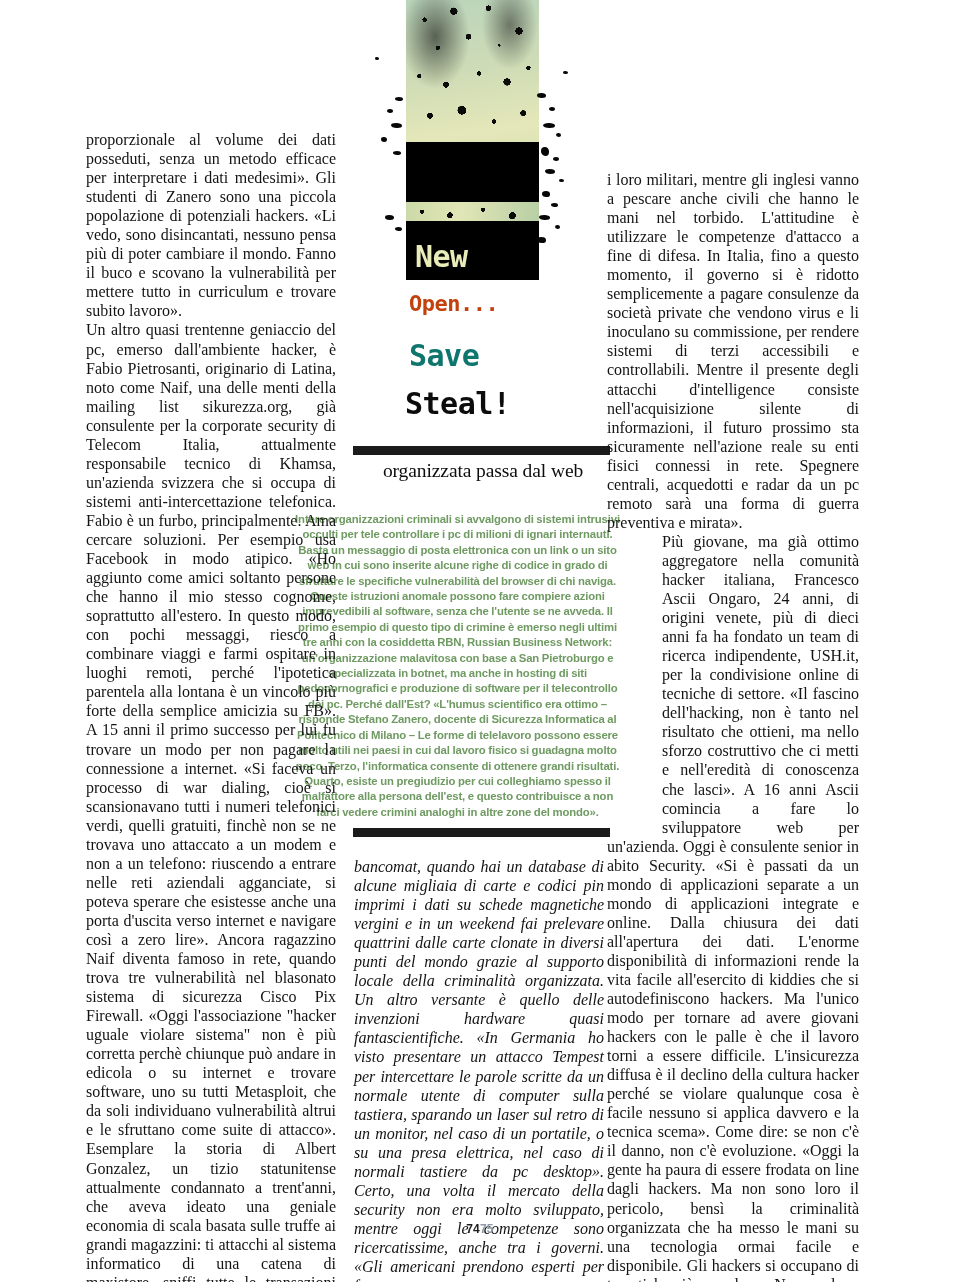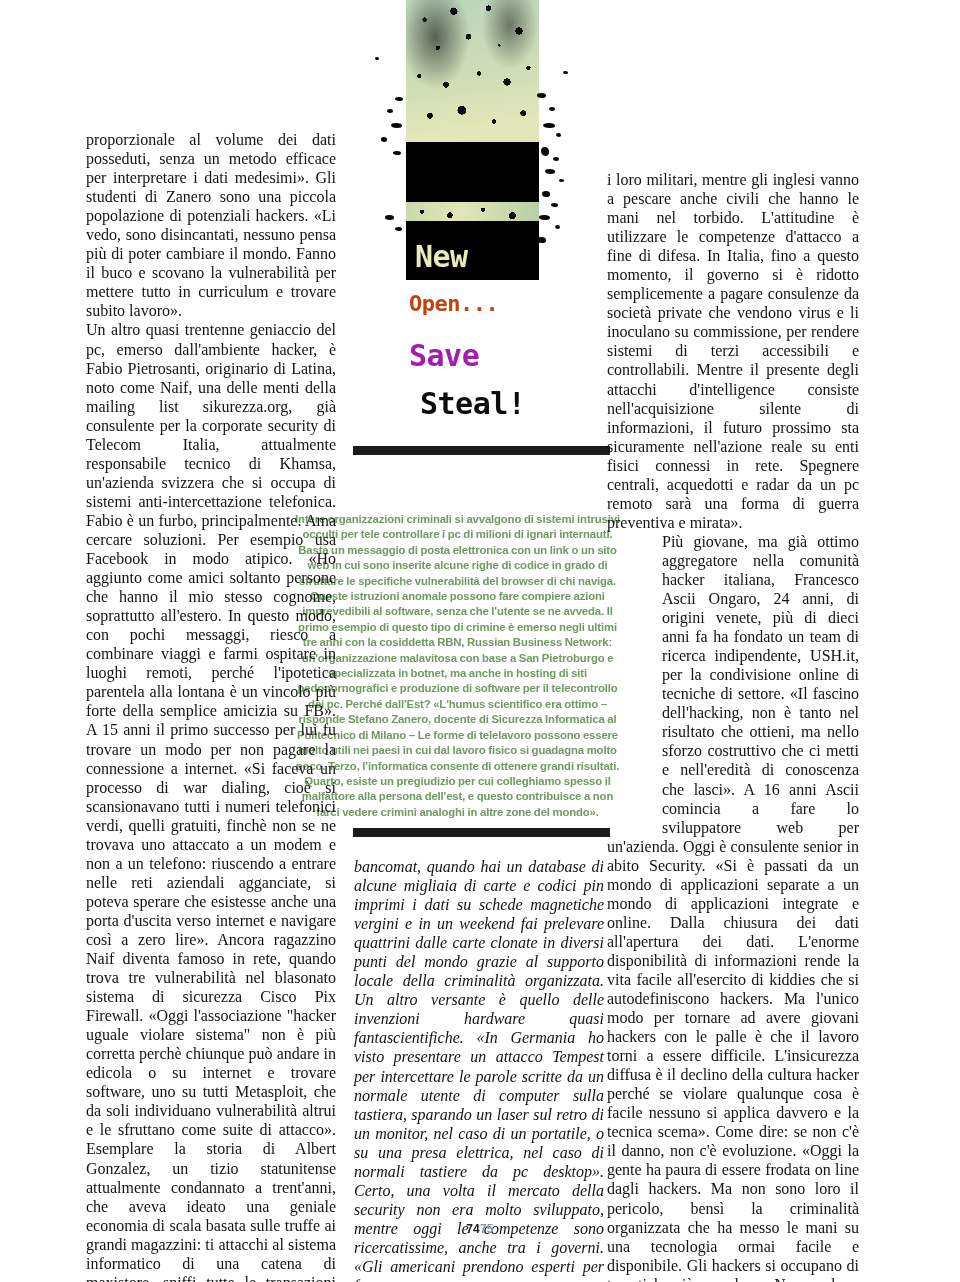--- a/index.html
+++ b/index.html
@@ -92,22 +92,22 @@
     font-family:"DejaVu Sans Mono", monospace;
     font-weight:700;
     letter-spacing:-0.5px;
     line-height:1;
   }
   .word-new{
     left:64px;top:245px;font-size:30px;color:#e8ecb8;
     -webkit-text-stroke:0px;
   }
   .word-open{left:58px;top:296px;font-size:22px;color:#c2410c;}
-  .word-save{left:58px;top:344px;font-size:30px;color:#a21caf;}
-  .word-steal{left:69px;top:392px;font-size:30px;color:#0c0c0c;}
+  .word-save{left:58px;top:344px;font-size:30px;color:#0f766e;}
+  .word-steal{left:54px;top:392px;font-size:30px;color:#0c0c0c;}
 
   
   .rule-bar{position:absolute;background:#1b1b1b;height:9px;}
   .rule-title{left:353px;top:446px;width:257px;}
   .rule-mid{left:353px;top:828px;width:257px;}
 
   
   .headline{position:absolute;left:352px;top:460px;width:262px;text-align:center;}
   .headline h1{
     margin:0;font-family:"Liberation Serif", serif;font-weight:400;
@@ -182,20 +182,21 @@
       <div class="art-word word-open">Open...</div>
       <div class="art-word word-save">Save</div>
       <div class="art-word word-steal">Steal!</div>
     </div>
   </div>
 
   <div class="rule-bar rule-title"></div>
   <div class="rule-bar rule-mid"></div>
 
   <div class="headline">
+    <h2>organizzata passa dal web</h2>
   </div>
 
   <div class="standfirst">Intere organizzazioni criminali si avvalgono di sistemi intrusivi occulti per tele controllare i pc di milioni di ignari internauti. Basta un messaggio di posta elettronica con un link o un sito web in cui sono inserite alcune righe di codice in grado di sfruttare le specifiche vulnerabilità del browser di chi naviga. Queste istruzioni anomale possono fare compiere azioni imprevedibili al software, senza che l'utente se ne avveda. Il primo esempio di questo tipo di crimine è emerso negli ultimi tre anni con la cosiddetta RBN, Russian Business Network: un'organizzazione malavitosa con base a San Pietroburgo e specializzata in botnet, ma anche in hosting di siti pedopornografici e produzione di software per il telecontrollo dei pc. Perché dall'Est? «L'humus scientifico era ottimo – risponde Stefano Zanero, docente di Sicurezza Informatica al Politecnico di Milano – Le forme di telelavoro possono essere molto utili nei paesi in cui dal lavoro fisico si guadagna molto poco. Terzo, l'informatica consente di ottenere grandi risultati. Quarto, esiste un pregiudizio per cui colleghiamo spesso il malfattore alla persona dell'est, e questo contribuisce a non farci vedere crimini analoghi in altre zone del mondo».</div>
 
   <div class="col col-1">
     <div class="body-text">
       <div style="float:right;width:0;height:340px;shape-outside:none;"></div>
       <p>proporzionale al volume dei dati posseduti, senza un metodo efficace per interpretare i dati medesimi». Gli studenti di Zanero sono una piccola popolazione di potenziali hackers. «Li vedo, sono disincantati, nessuno pensa più di poter cambiare il mondo. Fanno il buco e scovano la vulnerabilità per mettere tutto in curriculum e trovare subito lavoro».</p>
       <p><span style="float: right; width: 0px; height: 0px;"></span>Un altro quasi trentenne geniaccio del pc, emerso dall'ambiente hacker, è Fabio Pietrosanti, originario di Latina, noto come Naif, una delle menti della mailing list sikurezza.org, già consulente per la corporate security di Telecom Italia, attualmente responsabile tecnico di Khamsa, un'azienda svizzera che si occupa di sistemi anti-intercettazione telefonica. Fabio è un furbo, principalmente. Ama cercare soluzioni. Per esempio usa Facebook in modo atipico. «Ho aggiunto come amici soltanto persone che hanno il mio stesso cognome, soprattutto all'estero. In questo modo, con pochi messaggi, riesco a combinare viaggi e farmi ospitare in luoghi remoti, perché l'ipotetica parentela alla lontana è un vincolo più forte della semplice amicizia su FB». A 15 anni il primo successo per lui fu trovare un modo per non pagare la connessione a internet. «Si faceva un processo di war dialing, cioè si scansionavano tutti i numeri telefonici verdi, quelli gratuiti, finchè non se ne trovava uno attaccato a un modem e non a un telefono: riuscendo a entrare nelle reti aziendali agganciate, si poteva sperare che esistesse anche una porta d'uscita verso internet e navigare così a zero lire». Ancora ragazzino Naif diventa famoso in rete, quando trova tre vulnerabilità nel blasonato sistema di sicurezza Cisco Pix Firewall. «Oggi l'associazione "hacker uguale violare sistema" non è più corretta perchè chiunque può andare in edicola o su internet e trovare software, uno su tutti Metasploit, che da soli individuano vulnerabilità altrui e le sfruttano come suite di attacco». Esemplare la storia di Albert Gonzalez, un tizio statunitense attualmente condannato a trent'anni, che aveva ideato una geniale economia di scala basata sulle truffe ai grandi magazzini: ti attacchi al sistema informatico di una catena di maxistore, sniffi tutte le transazioni con</p>
     </div>

